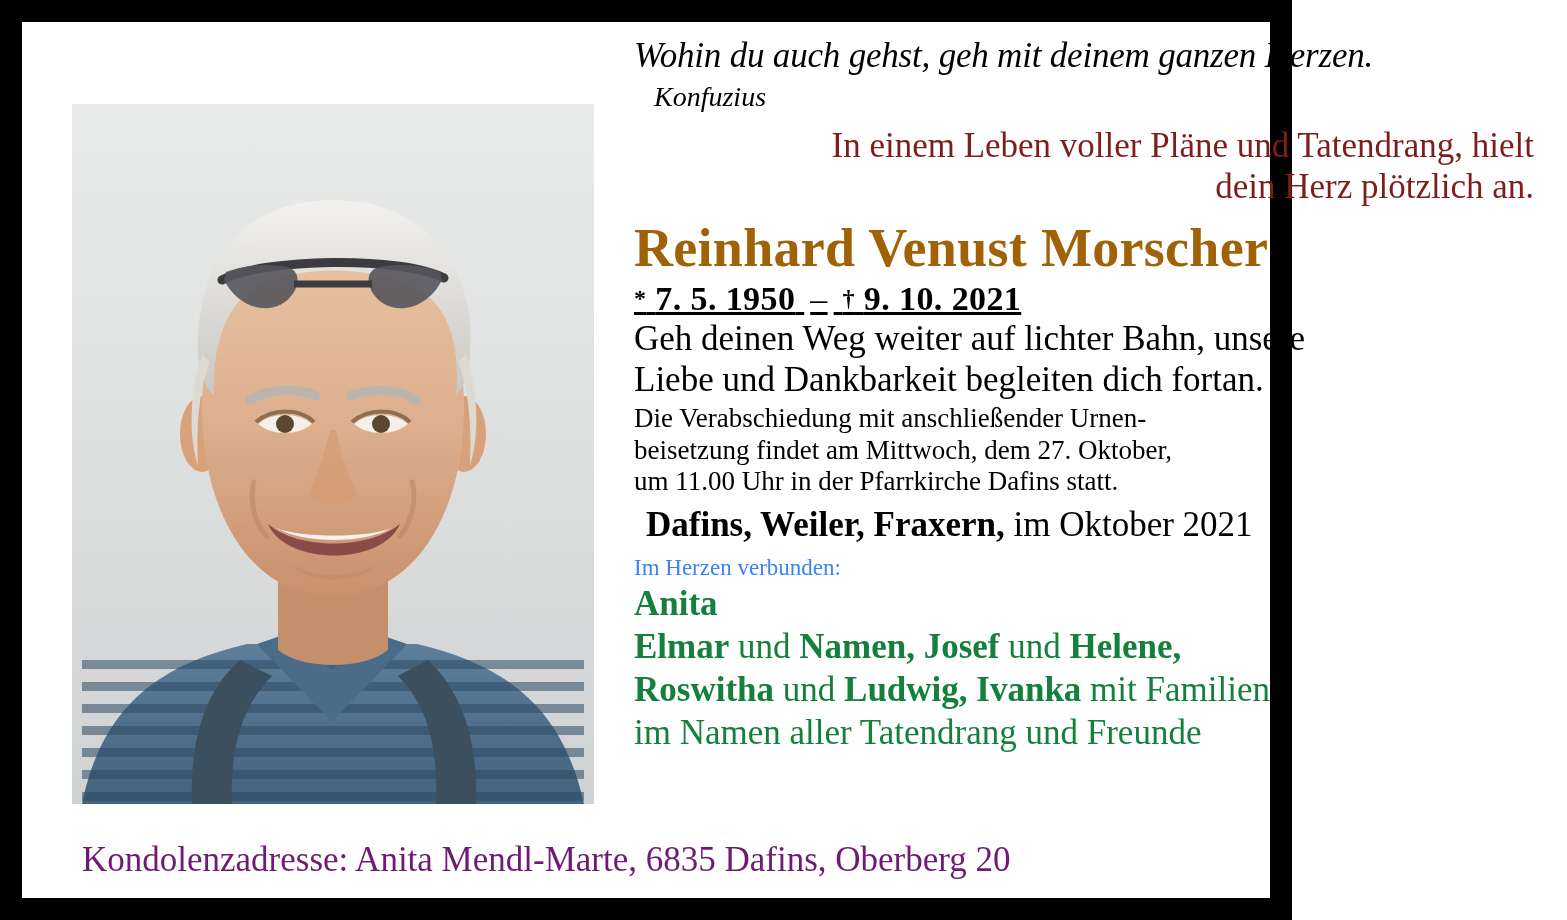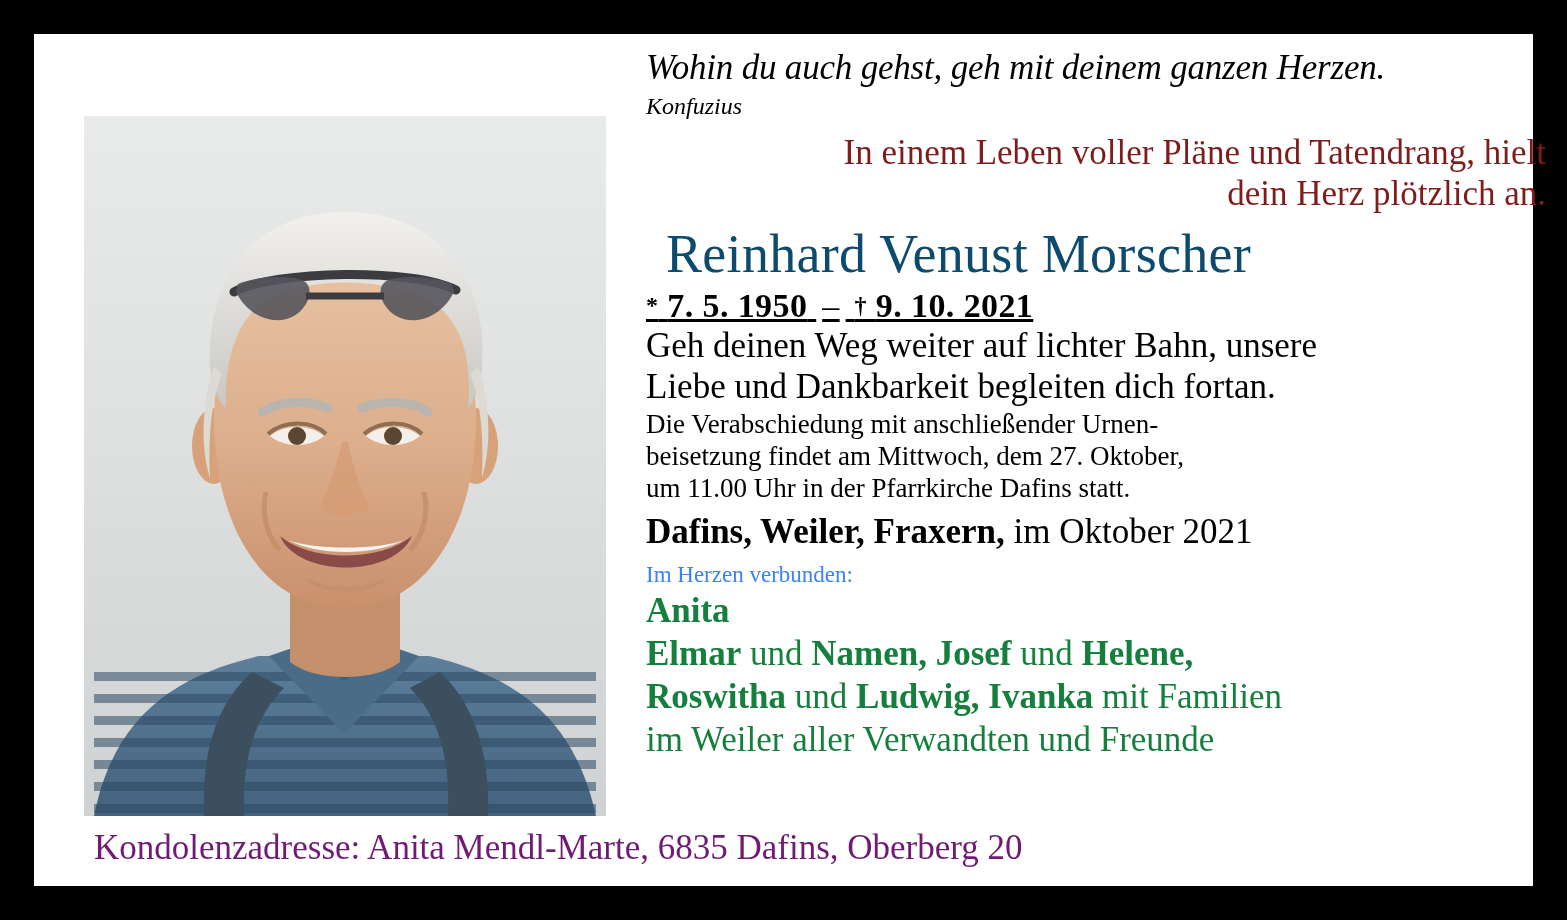--- a/index.html
+++ b/index.html
@@ -8,25 +8,25 @@
     background: #ffffff;
   }
   body {
     width: 1567px;
     height: 920px;
     overflow: hidden;
     font-family: "Liberation Serif", serif;
   }
   .obituary {
     position: relative;
-    width: 1567px;
+    width: 1292px;
     height: 920px;
     box-sizing: border-box;
     background: #000000;
-    padding: 34px;
+    padding: 22px;
   }
   .inner {
     position: relative;
     width: 100%;
     height: 100%;
     background: #ffffff;
     box-sizing: border-box;
   }
   .content {
     position: absolute;
@@ -61,40 +61,40 @@
   .quote {
     font-style: italic;
     font-size: 35px;
     line-height: 1.16;
     color: #000;
     white-space: nowrap;
     letter-spacing: -0.2px;
   }
   .quote-author {
     font-style: italic;
-    font-size: 24px;
+    font-size: 28px;
     line-height: 1.3;
     margin-top: 2px;
     color: #000;
+    margin-left: 20px;
   }
   .lead {
     font-size: 35px;
     line-height: 1.18;
     margin-top: 10px;
     color: #7f1d1d;
     text-align: right;
   }
   .name {
     font-size: 54px;
-    font-weight: normal;
+    font-weight: bold;
     line-height: 1.12;
     margin-top: 10px;
     letter-spacing: 0.3px;
-    color: #0c4a6e;
-    margin-left: 20px;
+    color: #a16207;
   }
   .dates {
     font-size: 34px;
     font-weight: bold;
     margin-top: 2px;
     letter-spacing: 0.4px;
     color: #000;
     text-decoration: underline;
   }
   .dates .sym {
@@ -117,20 +117,21 @@
     margin-top: 2px;
     color: #000;
     text-align: justify;
     text-justify: inter-word;
   }
   .place {
     font-size: 35px;
     line-height: 1.2;
     margin-top: 6px;
     color: #000;
+    margin-left: 12px;
   }
   .place b { font-weight: bold; }
   .connected-label {
     font-size: 23px;
     line-height: 1.2;
     margin-top: 8px;
     color: #3b82f6;
   }
   .family {
     font-size: 35px;
@@ -277,21 +278,21 @@
         <div class="family">
           <div class="family-line">
             <b>Anita</b>
           </div>
           <div class="family-line">
             <b>Elmar</b><span> und </span><b>Namen, Josef</b><span> und </span><b>Helene,</b>
           </div>
           <div class="family-line">
             <b>Roswitha</b><span> und </span><b>Ludwig, Ivanka</b><span> mit Familien</span>
           </div>
-          <div class="family-line">im Weiler aller Verwandten und Freunde</div>
+          <div class="family-line">im Namen aller Tatendrang und Freunde</div>
         </div>
       </div>
 
       <div class="condolence">Kondolenzadresse: Anita Mendl-Marte, 6835 Dafins, Oberberg 20</div>
 
     </div>
   </div>
 </div>
 
 </body></html>

